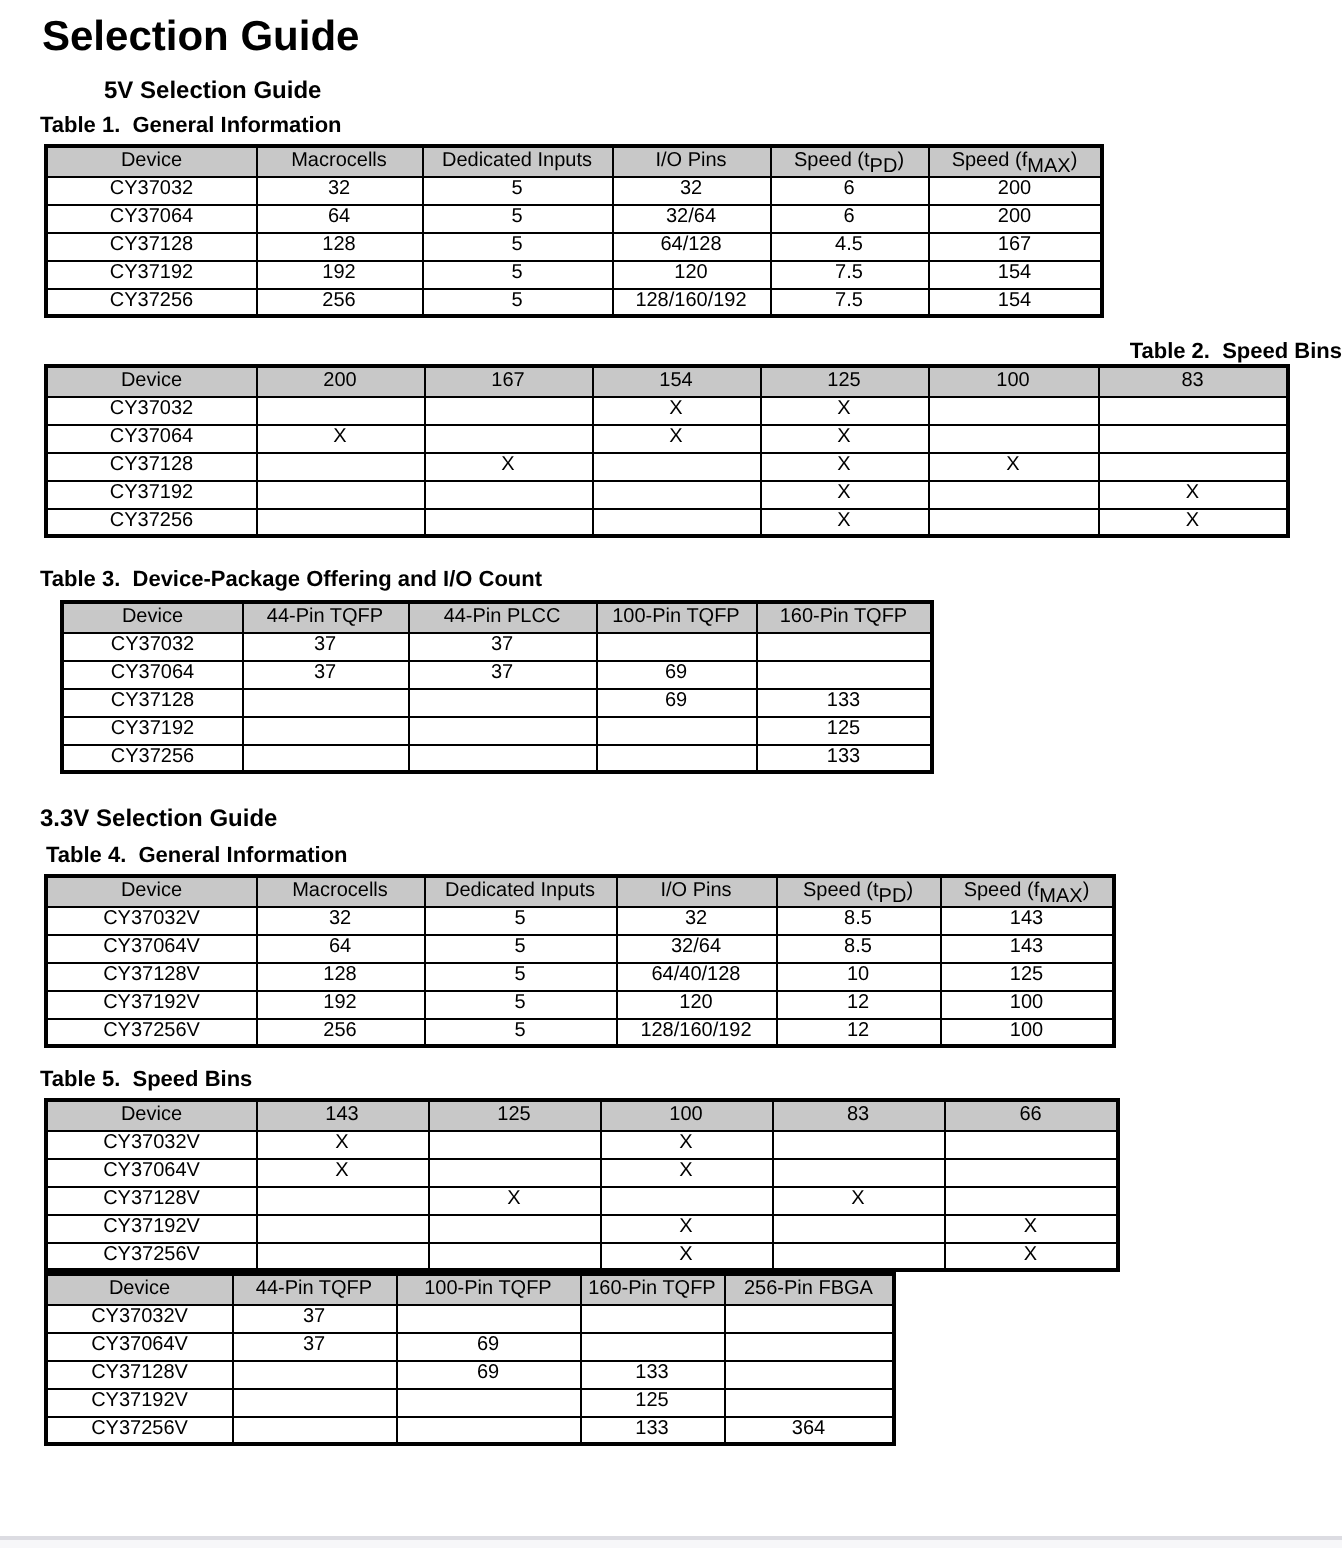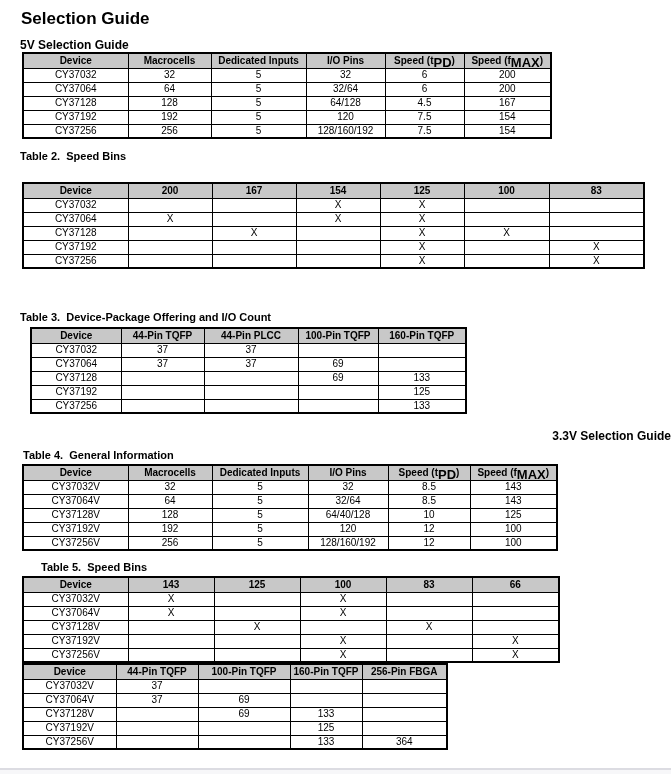--- a/index.html
+++ b/index.html
@@ -9,68 +9,68 @@
     width: 671px;
     height: 774px;
     background: var(--page-bg, #ffffff);
     font-family: "Liberation Sans", "DejaVu Sans", sans-serif;
     color: #000;
     overflow: hidden;
   }
   h1 {
     margin: 0;
     padding: 10px 0 0 21px;
-    font-size: 17px;
+    font-size: 21px;
     line-height: 18px;
     font-weight: bold;
   }
   h2 {
     margin: 0;
     font-size: 12px;
     line-height: 13px;
     font-weight: bold;
   }
-  .h2-5v  { padding: 11px 0 0 20px; }
-  .h2-3v3 { padding: 16px 0 0 20px; text-align: right; }
+  .h2-5v  { padding: 11px 0 0 20px; margin-left: 32px; }
+  .h2-3v3 { padding: 16px 0 0 20px; }
   .caption {
     margin: 0;
     font-size: 11px;
     line-height: 12px;
     font-weight: bold;
     white-space: pre-wrap;
   }
   .cap-t1 { padding: 5px 0 3px 20px; }
-  .cap-t2 { padding: 11px 0 20px 20px; }
-  .cap-t3 { padding: 15px 15px 4px 20px; margin-top: 27px; }
+  .cap-t2 { padding: 11px 0 0 20px; text-align: right; }
+  .cap-t3 { padding: 15px 15px 4px 20px; }
   .cap-t4 { padding: 6px 0 3px 23px; }
-  .cap-t5 { padding: 10px 0 3px 20px; margin-left: 21px; }
+  .cap-t5 { padding: 10px 0 3px 20px; }
   .cap-t6 { padding: 10px 0 3px 20px; }
   .tablewrap { margin-left: 22px; }
   #t3 { margin-left: 30px; }
   table {
     border-collapse: collapse;
     border: 2px solid var(--border-color, #000);
     table-layout: fixed;
   }
   th, td {
     border: 1px solid var(--border-color, #000);
     font-size: 10px;
     line-height: 12px;
     height: 14px;
     padding: 0 2px;
     text-align: center;
     overflow: hidden;
   }
   th {
     background: var(--header-bg, #c8c8c8);
-    font-weight: bold;
+    font-weight: normal;
     height: 15px;
   }
   td { font-weight: normal; }
-  sub { font-size: 13px; line-height: 0; }
+  sub { font-size: 10px; line-height: 0; }
   #t1 table { width: 530px; }
   #t1 th:nth-child(1){width:105px} #t1 th:nth-child(2){width:83px}
   #t1 th:nth-child(3){width:95px}  #t1 th:nth-child(4){width:79px}
   #t1 th:nth-child(5){width:79px}
   #t2 table { width: 623px; }
   #t2 th:nth-child(1){width:105px} #t2 th:nth-child(2){width:84px}
   #t2 th:nth-child(3){width:84px}  #t2 th:nth-child(4){width:84px}
   #t2 th:nth-child(5){width:84px}  #t2 th:nth-child(6){width:85px}
   #t3 table { width: 437px; }
   #t3 th:nth-child(1){width:90px}  #t3 th:nth-child(2){width:83px}
@@ -102,20 +102,21 @@
 </style>
 </head>
 <body>
 
 <div class="page">
 
   <h1>Selection Guide</h1>
 
   <h2 class="h2-5v">5V Selection Guide</h2>
 
+  <p class="caption cap-t1">Table 1.  General Information</p>
   <div class="tablewrap" id="t1">
       <table>
         <thead>
           <tr>
             <th>Device</th>
             <th>Macrocells</th>
             <th>Dedicated Inputs</th>
             <th>I/O Pins</th>
             <th>Speed (t<sub>PD</sub>)</th>
             <th>Speed (f<sub>MAX</sub>)</th>

